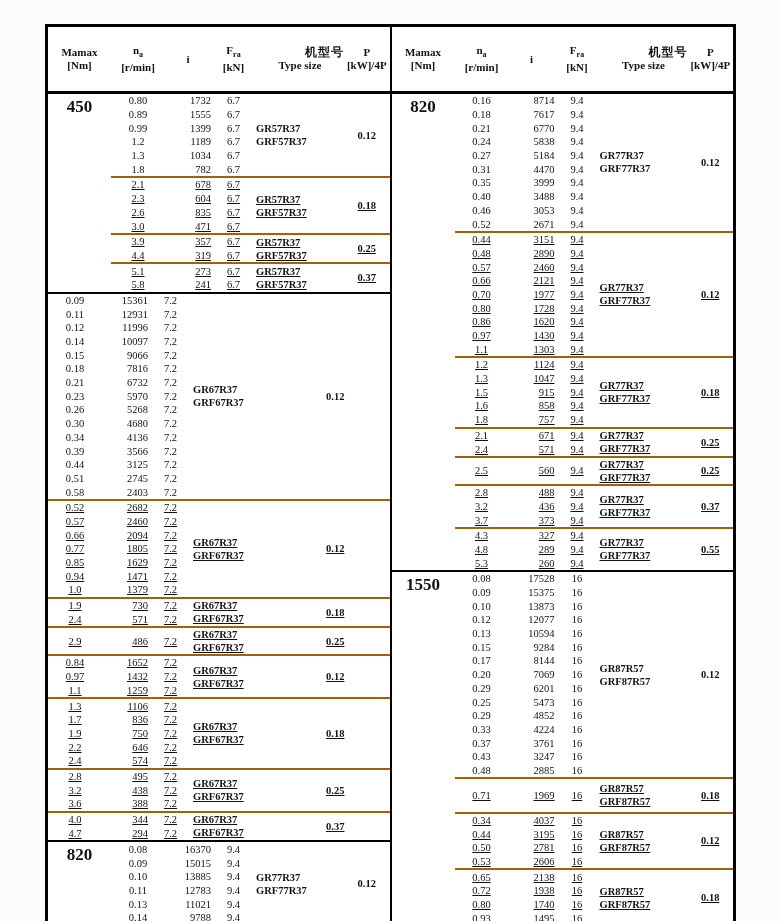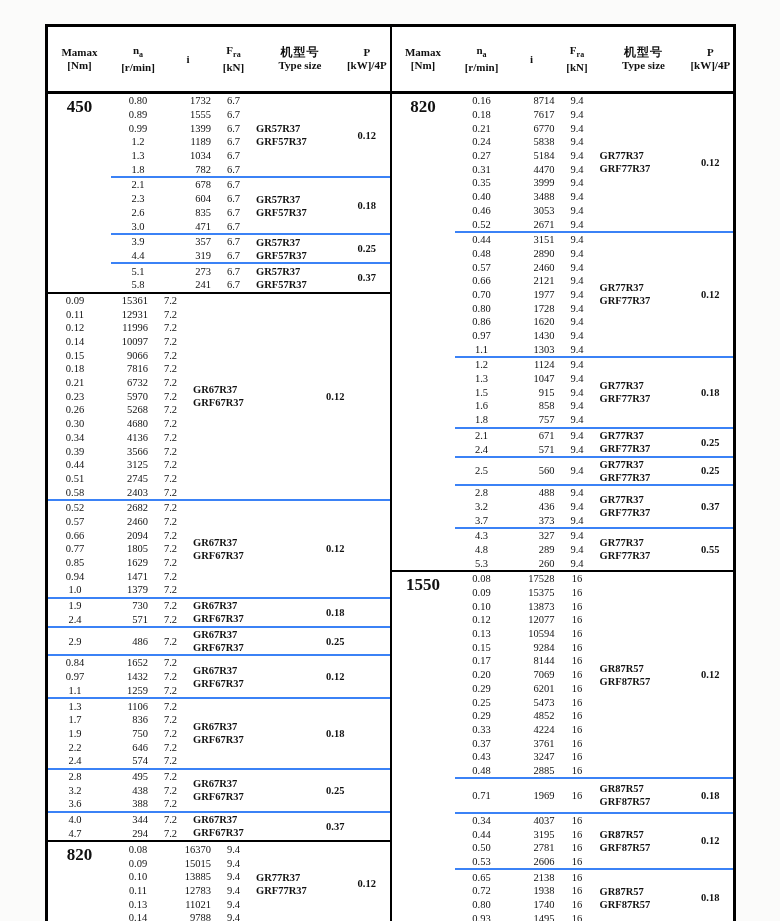--- a/index.html
+++ b/index.html
@@ -6,31 +6,31 @@
   body{width:780px;height:921px;position:relative;font-family:"Liberation Serif",serif;color:#111;}
   .table-frame{position:absolute;left:45px;top:24px;width:691px;height:904px;
     border:3px solid #000;box-sizing:border-box;display:flex;background:#fff;}
   .half{flex:1;display:flex;flex-direction:column;min-width:0;}
   .half + .half{border-left:2px solid #000;}
   
   .hdr{height:64px;border-bottom:3px solid #000;display:grid;
     grid-template-columns:63px 54px 46px 45px 88px 1fr;align-items:center;flex:none;}
   .h-cell{text-align:center;font-weight:bold;font-size:11px;line-height:13px;white-space:nowrap;}
   .h-cell sub{font-size:8px;}
-  .h-cn{font-size:12px;letter-spacing:1px;}
+  .h-cn{font-size:12px;letter-spacing:1px;text-align:right;}
   
   .tbody{flex:1;display:flex;flex-direction:column;min-height:0;}
   .section{display:flex;}
   .section + .section{border-top:2px solid #000;}
   .section:last-child{flex:1;}
   .sec-label{width:63px;flex:none;font-weight:bold;font-size:17px;text-align:center;padding-top:3px;}
   .sec-groups{flex:1;display:flex;flex-direction:column;min-width:0;}
   .section:last-child .sec-groups{justify-content:space-between;}
   .group{display:flex;flex:1;}
-  .group + .group{border-top:2px solid #3b82f6;}
+  .group + .group{border-top:2px solid #a16207;text-decoration:underline;}
   .g-rows{width:145px;flex:none;display:flex;flex-direction:column;justify-content:center;}
   .row{display:flex;height:13.7px;align-items:center;font-size:10.5px;}
   .c-na{width:54px;text-align:center;}
   .c-i{width:46px;text-align:right;}
   .c-fra{width:45px;text-align:center;}
   .g-model{width:88px;flex:none;display:flex;flex-direction:column;justify-content:center;
     font-weight:bold;font-size:10.5px;line-height:13px;white-space:nowrap;}
   .g-p{flex:1;display:flex;align-items:center;justify-content:center;
     font-weight:bold;font-size:10.5px;}
 </style>

